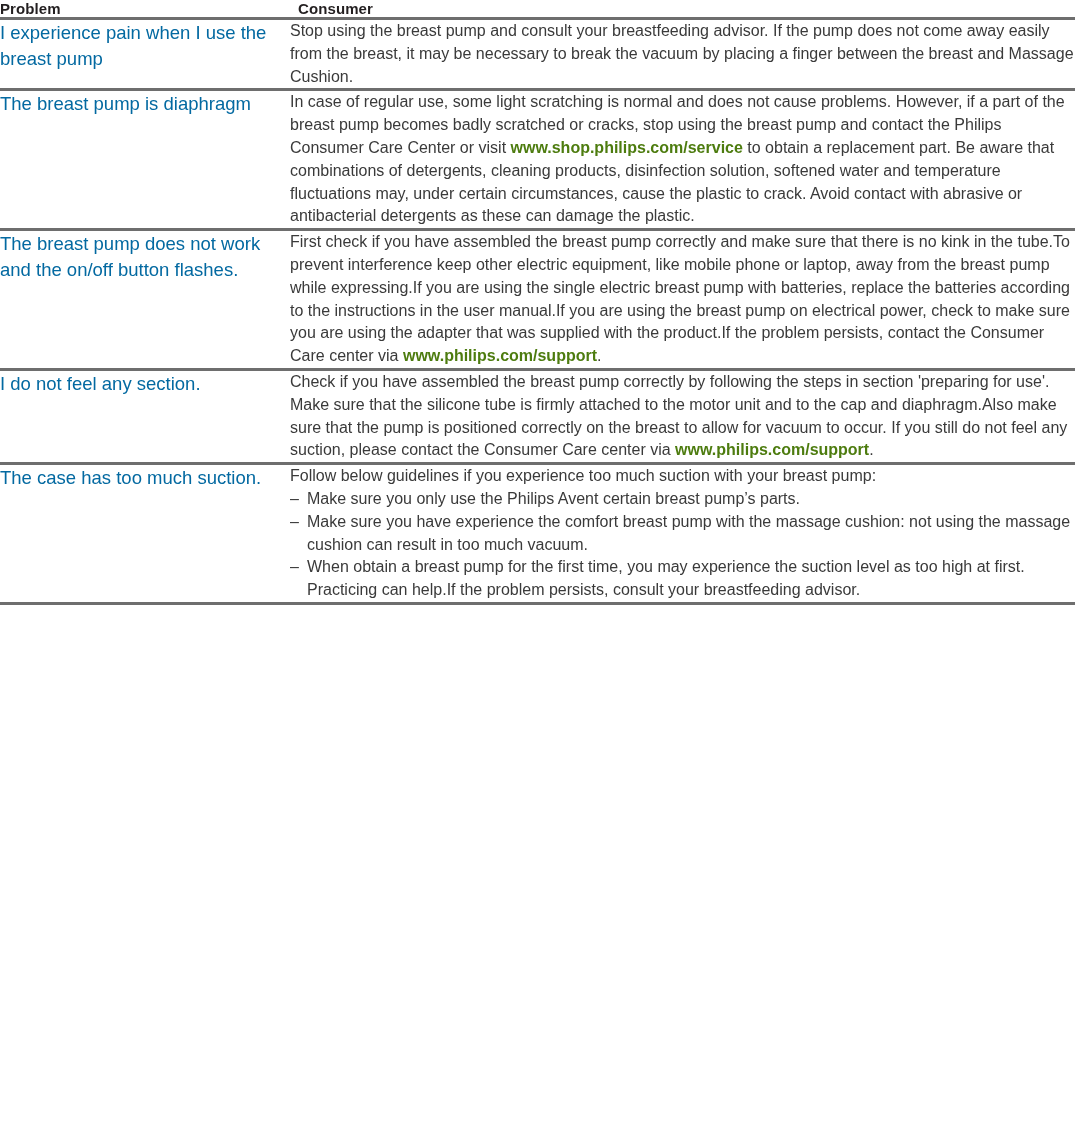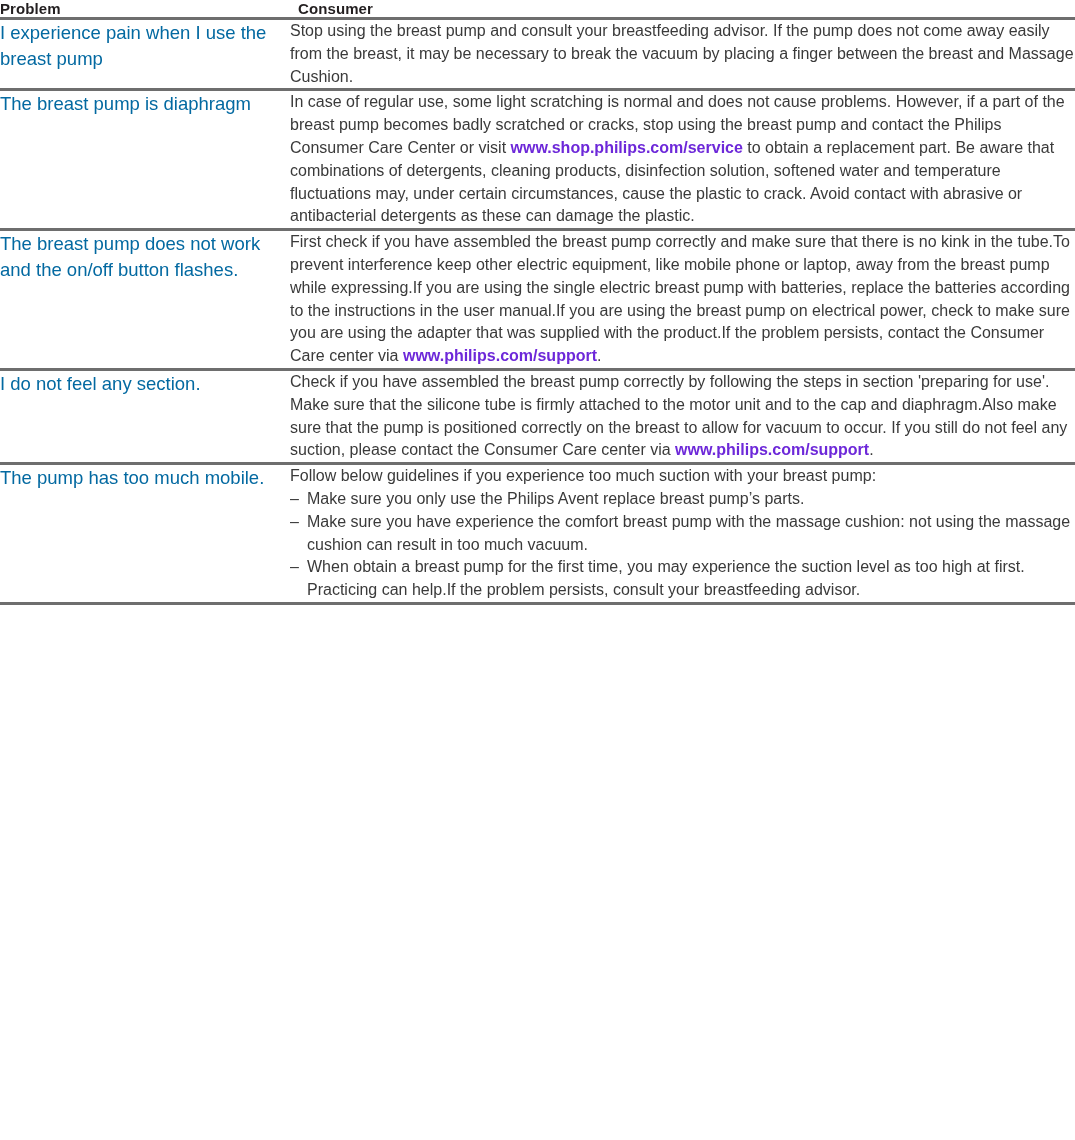--- a/index.html
+++ b/index.html
@@ -73,21 +73,21 @@
     padding: 13px 6px 16px 8px;
     margin-top: 20px;
   }
 
   .solution-cell p {
     margin: 0;
   }
 
   .solution-cell .bold-url {
     font-weight: bold;
-    color: #6d28d9;
+    color: #4d7c0f;
   }
 
   
   ul.guideline-list {
     list-style: none;
     margin: 0;
     padding: 0;
   }
   ul.guideline-list li {
     position: relative;
@@ -139,25 +139,25 @@
       </tr>
 
       <tr class="body-row">
         <td class="problem-cell">I do not feel any section.</td>
         <td class="solution-cell">
           <p><span>Check if you have assembled the breast pump correctly by following the steps in section 'preparing for use'. Make sure that the silicone tube is firmly attached to the motor unit and to the cap and diaphragm.Also make sure that the pump is positioned correctly on the breast to allow for vacuum to occur. If you still do not feel any suction, please contact the Consumer Care center via </span><span class="bold-url">www.philips.com/support</span><span>.</span></p>
         </td>
       </tr>
 
       <tr class="body-row">
-        <td class="problem-cell">The pump has too much mobile.</td>
+        <td class="problem-cell">The case has too much suction.</td>
         <td class="solution-cell">
           <p>Follow below guidelines if you experience too much suction with your breast pump:</p>
           <ul class="guideline-list">
-            <li><span class="dash">–</span><span>Make sure you only use the Philips Avent replace breast pump’s parts.</span></li>
+            <li><span class="dash">–</span><span>Make sure you only use the Philips Avent certain breast pump’s parts.</span></li>
             <li><span class="dash">–</span><span>Make sure you have experience the comfort breast pump with the massage cushion: not using the massage cushion can result in too much vacuum.</span></li>
             <li><span class="dash">–</span><span>When obtain a breast pump for the first time, you may experience the suction level as too high at first. Practicing can help.If the problem persists, consult your breastfeeding advisor.</span></li>
           </ul>
         </td>
       </tr>
 
     </tbody>
   </table>
 </div>
 

